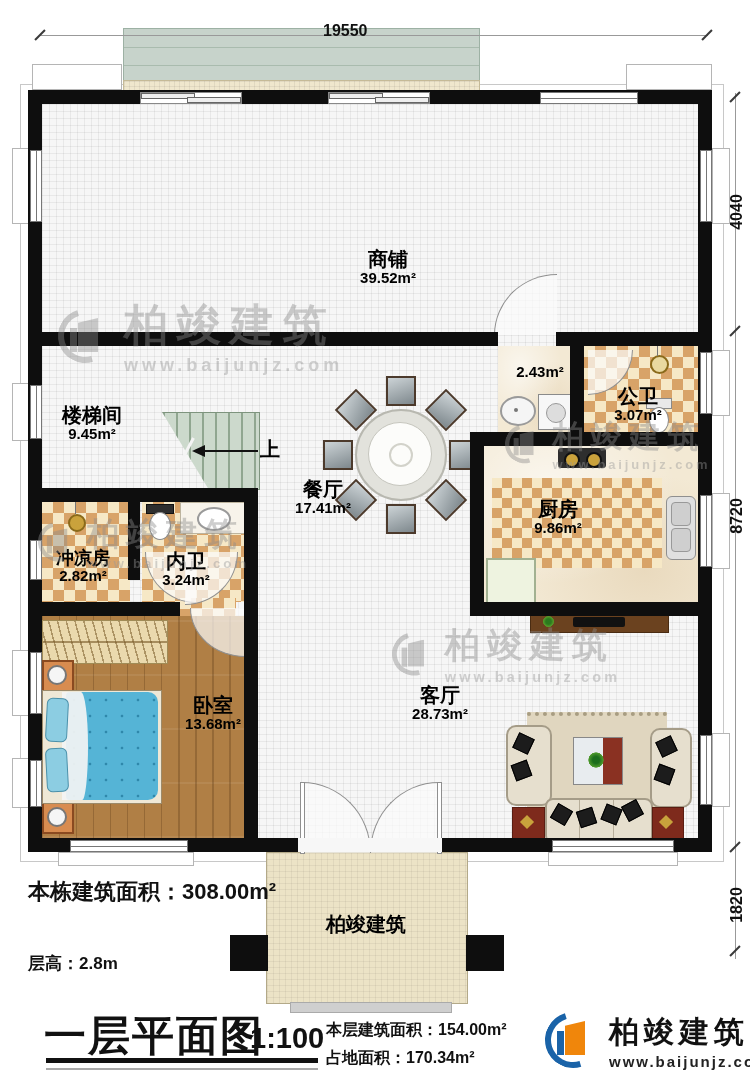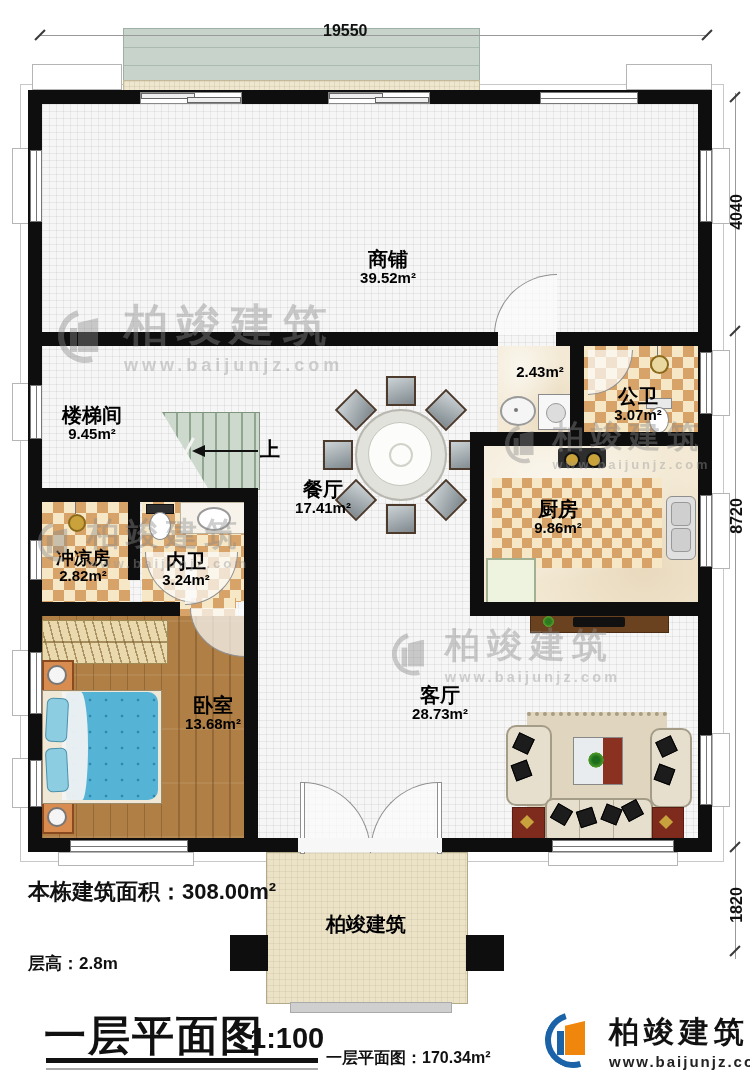--- a/index.html
+++ b/index.html
@@ -319,21 +319,22 @@
     </div>
   </div>
 
   <div class="footer-text" style="left:28px;top:877px;font-size:22px;font-weight:600;">本栋建筑面积：308.00m²</div>
   <div class="footer-text" style="left:28px;top:952px;font-size:17px;font-weight:600;">层高：2.8m</div>
 
   <div class="footer-text" style="left:44px;top:1008px;font-size:42px;font-weight:900;letter-spacing:2px;">一层平面图</div>
   <div class="abs" style="left:46px;top:1058px;width:272px;height:5px;background:#111;z-index:70;"></div>
   <div class="abs" style="left:46px;top:1068px;width:272px;height:2px;background:#a9a9a9;z-index:70;"></div>
   <div class="footer-text" style="left:250px;top:1022px;font-size:29px;font-weight:700;">1:100</div>
-  <div class="footer-text" style="left:326px;top:1048px;font-size:16px;font-weight:600;">一层平面图：170.34m²</div>
+  <div class="footer-text" style="left:326px;top:1020px;font-size:16px;font-weight:600;">本层建筑面积：154.00m²</div>
+  <div class="footer-text" style="left:326px;top:1048px;font-size:16px;font-weight:600;">占地面积：170.34m²</div>
 
   <div class="abs logo" style="left:545px;top:1012px;z-index:70;display:flex;align-items:flex-start;gap:8px;">
     <div class="glyph" style="width:56px;height:56px;">
         <i class="g-arc"></i>
         <i class="g-bld"></i>
         <i class="g-bld2"></i>
       </div>
     <div>
       <div class="footer-text" style="position:static;font-size:30px;font-weight:900;letter-spacing:5px;color:#111;">柏竣建筑</div>
       <div class="footer-text" style="position:static;font-size:15px;font-weight:700;letter-spacing:2px;color:#222;">www.baijunjz.com</div>

